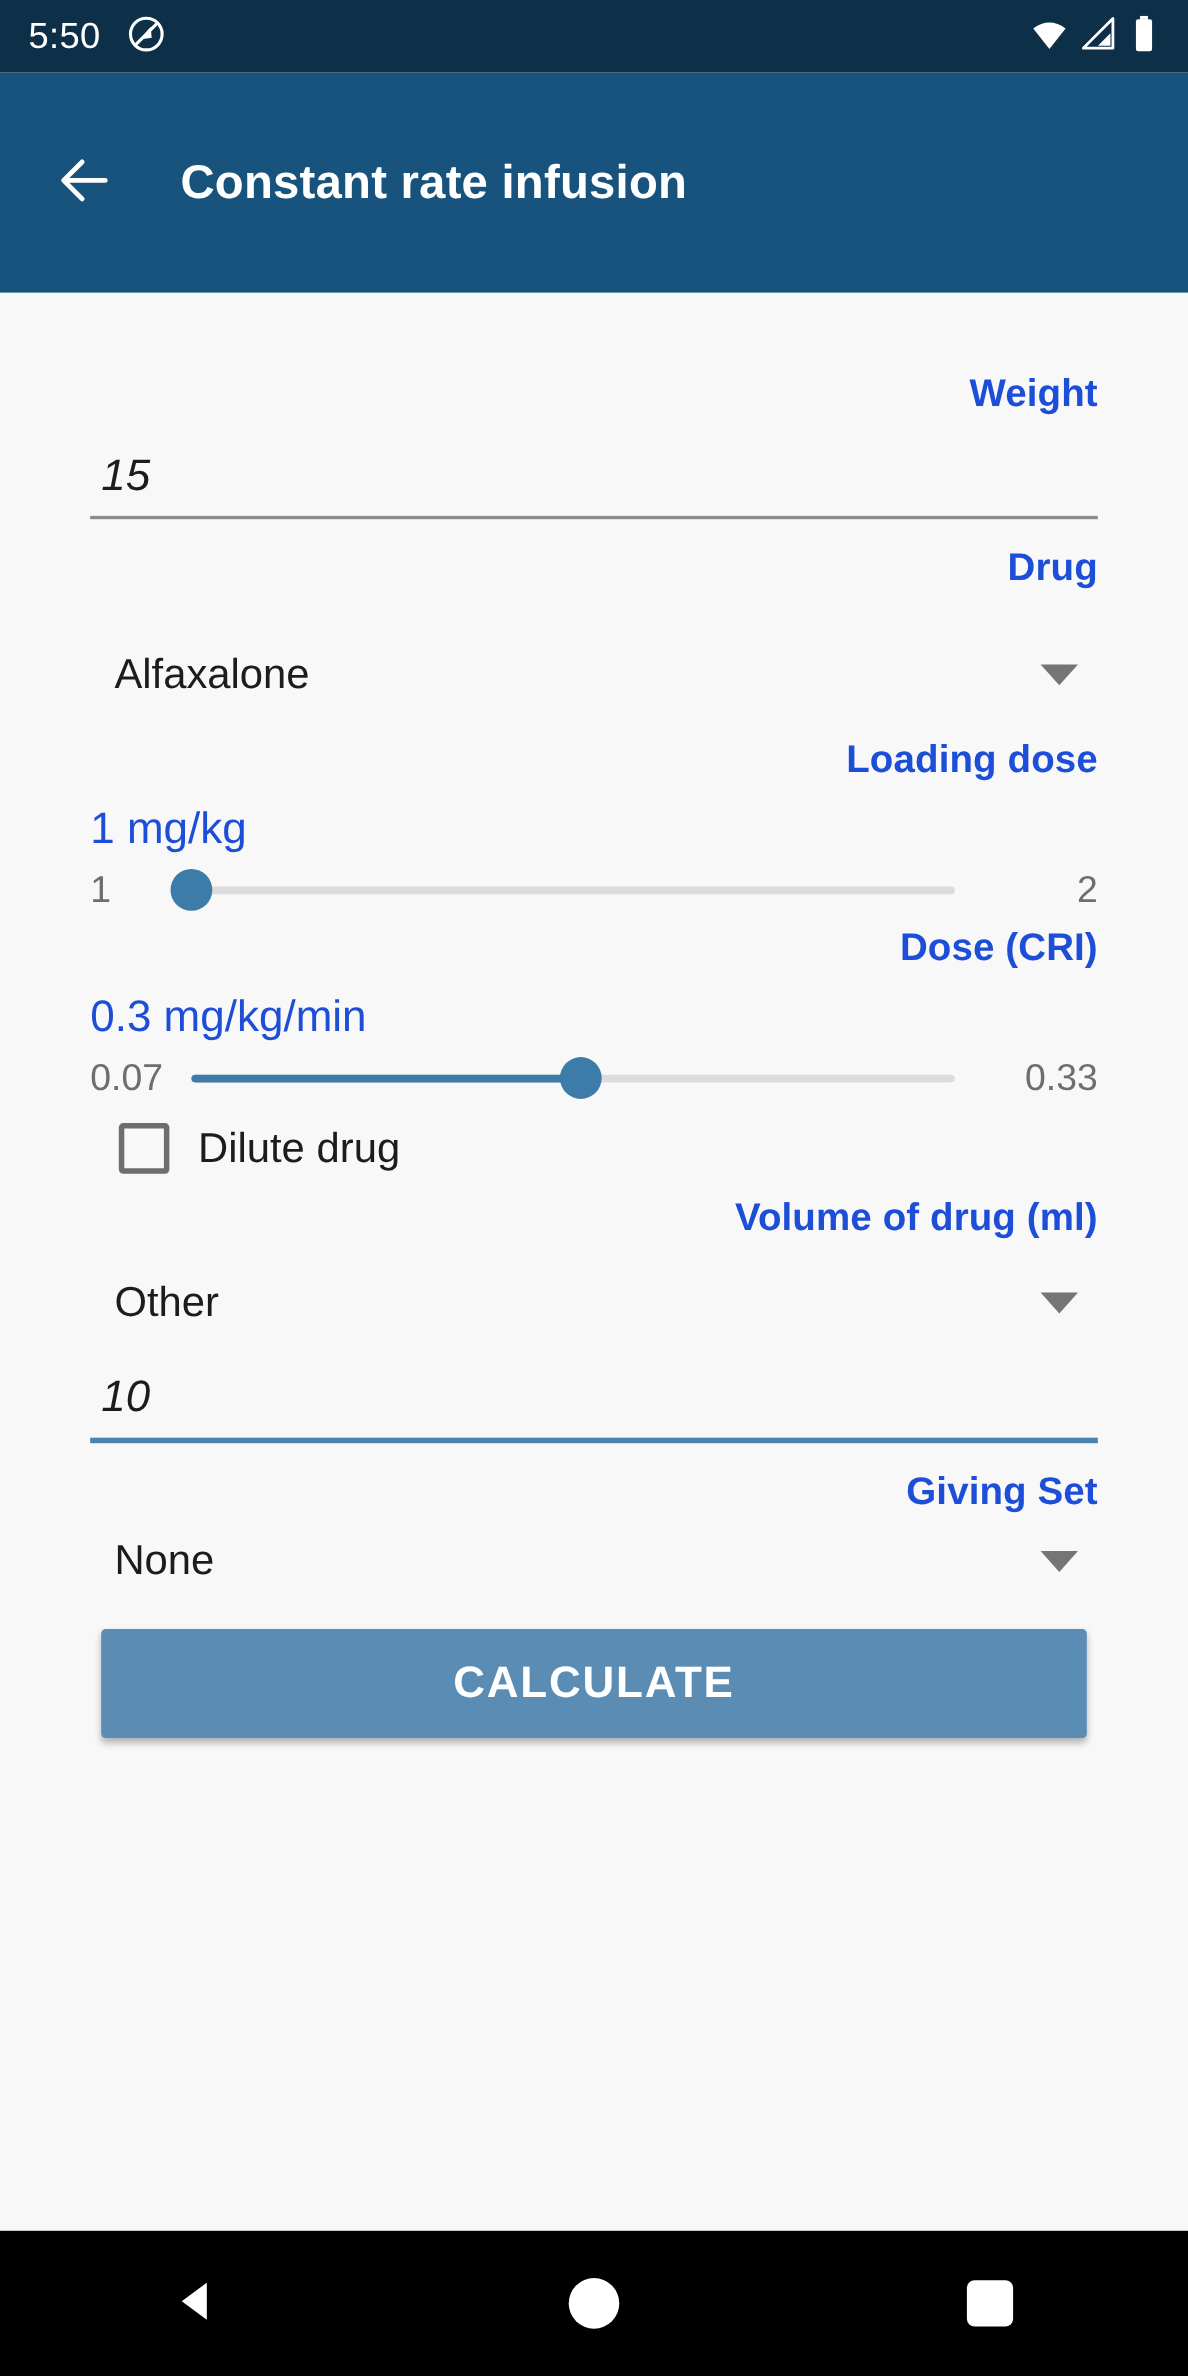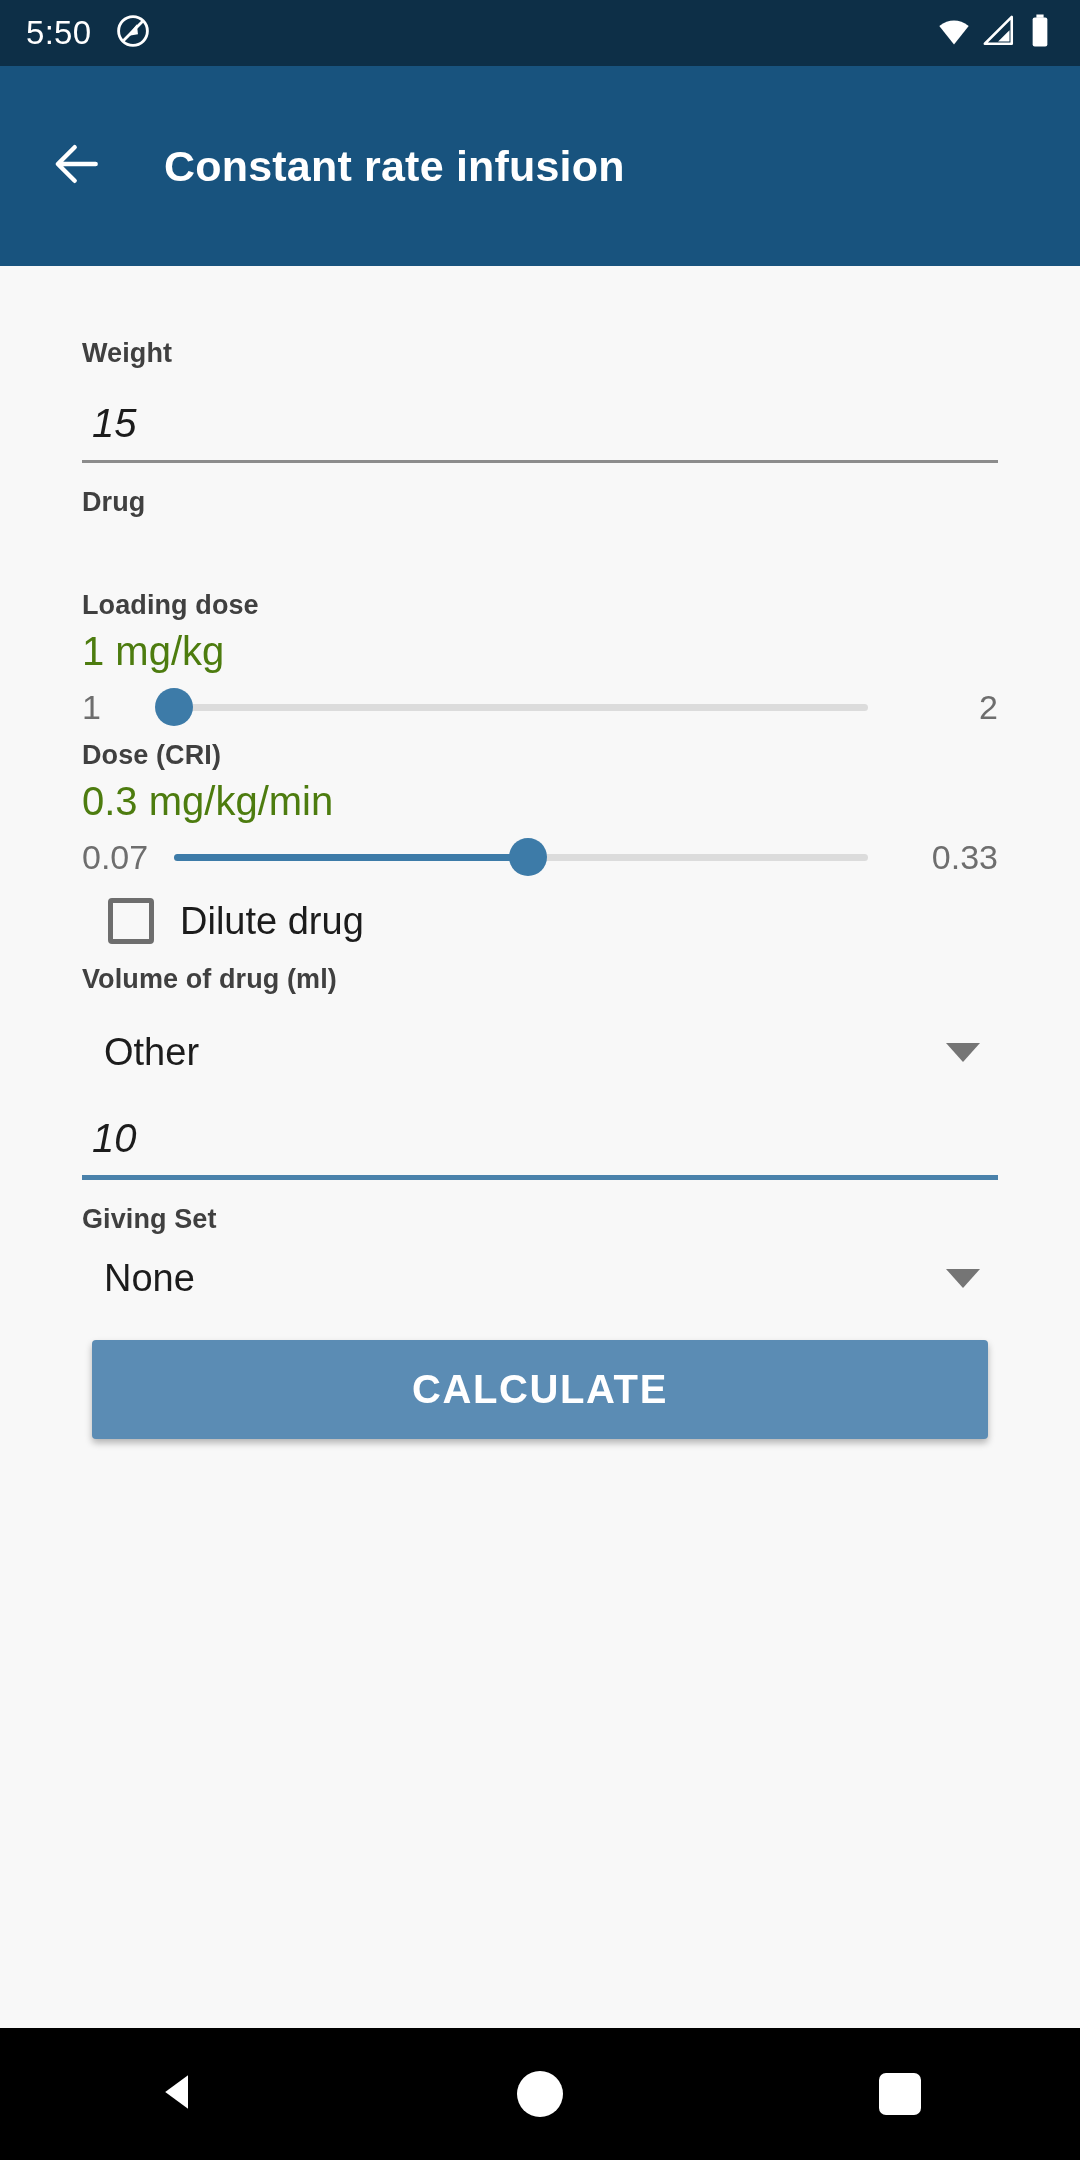--- a/index.html
+++ b/index.html
@@ -25,22 +25,23 @@
     height:200px; background:#18537e; color:#fff;
     display:flex; align-items:center; padding-left:46px;
   }
   .back-btn { width:62px; height:62px; display:flex; align-items:center; justify-content:center; cursor:pointer; }
   .app-title { font-size:43px; font-weight:bold; margin-left:56px; letter-spacing:0.2px; }
 
   
   .content { padding:0 82px; }
 
   .field-label {
-    font-size:27px; font-weight:bold; color:#404040;
+    font-size:35px; font-weight:bold; color:#1d4ed8;
     letter-spacing:0.1px;
+    text-align:right;
   }
 
   .text-input-row {
     position:relative; margin-top:22px;font-style:italic;
   }
   .text-input-value {
     font-size:40px; color:#1c1c1c; padding:10px 0 14px 10px;
   }
   .underline-grey { height:3px; background:#8c8c8c; }
   .underline-blue { height:5px; background:#4a82ab; }
@@ -50,21 +51,21 @@
     padding:10px 18px 10px 22px; cursor:pointer;
   }
   .select-value { font-size:38px; color:#1c1c1c; }
   .caret {
     width:0; height:0;
     border-left:17px solid transparent;
     border-right:17px solid transparent;
     border-top:19px solid #757575;
   }
 
-  .dose-value { font-size:40px; color:#4d7c0f; margin-top:8px; }
+  .dose-value { font-size:40px; color:#1d4ed8; margin-top:20px; }
 
   .slider-row { display:flex; align-items:center; margin-top:6px; }
   .slider-min, .slider-max { font-size:34px; color:#6e6e6e; white-space:nowrap; }
   .slider-min { width:92px; }
   .slider-max { width:130px; text-align:right; }
   .slider-track-wrap {
     position:relative; flex:1; height:54px;
     display:flex; align-items:center;
   }
   .slider-track {
@@ -160,20 +161,24 @@
     <div style="height:72px;"></div>
     <div class="field-label">Weight</div>
     <div class="text-input-row">
       <div class="text-input-value">15</div>
       <div class="underline-grey"></div>
     </div>
 
     <div style="height:24px;"></div>
     <div class="field-label">Drug</div>
     <div style="height:46px;"></div>
+    <div class="select-row">
+      <span class="select-value">Alfaxalone</span>
+      <span class="caret"></span>
+    </div>
 
     <div style="height:26px;"></div>
     <div class="field-label">Loading dose</div>
     <div class="dose-value">1 mg/kg</div>
     <div class="slider-row">
       <span class="slider-min">1</span>
       <span class="slider-track-wrap">
         <span class="slider-track"></span>
 
         <span class="slider-thumb" id="ld-thumb" style="left: 0%; background: rgb(61, 123, 168);"></span>

